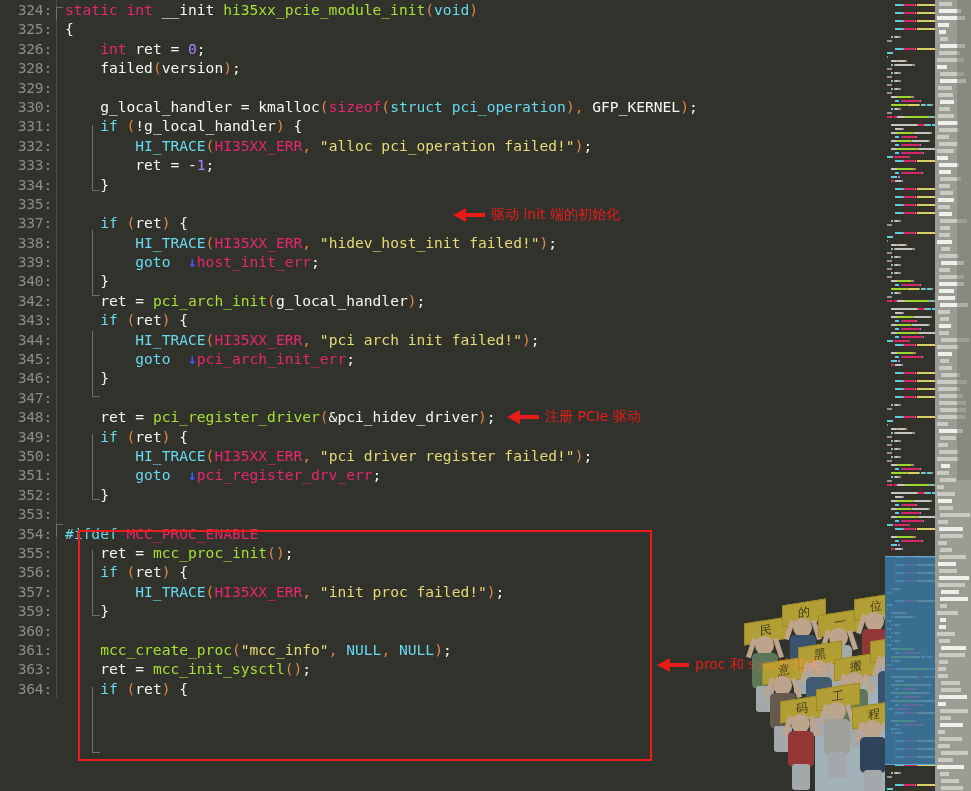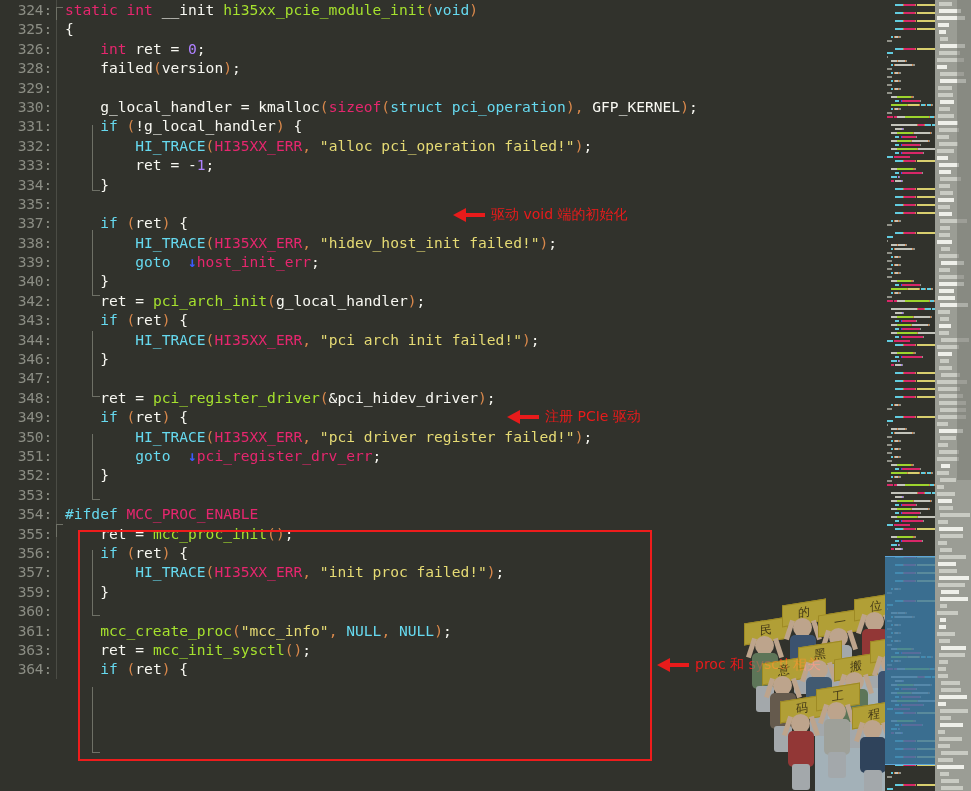--- a/index.html
+++ b/index.html
@@ -151,20 +151,21 @@
         <div class="line"><div class="gutter">333:</div><div class="sep"></div><div class="code"><span class="t-punc">        </span><span class="t-var">ret</span><span class="t-op"> = </span><span class="t-op">-</span><span class="t-num">1</span><span class="t-punc">;</span></div></div>
         <div class="line"><div class="gutter">334:</div><div class="sep"></div><div class="code"><span class="t-punc">    }</span></div></div>
         <div class="line"><div class="gutter">335:</div><div class="sep"></div><div class="code"></div></div>
         <div class="line"><div class="gutter">337:</div><div class="sep"></div><div class="code"><span class="t-punc">    </span><span class="t-kw2">if</span><span class="t-punc"> </span><span class="t-paren">(</span><span class="t-var">ret</span><span class="t-paren">)</span><span class="t-punc"> {</span></div></div>
         <div class="line"><div class="gutter">338:</div><div class="sep"></div><div class="code"><span class="t-punc">        </span><span class="t-call">HI_TRACE</span><span class="t-paren">(</span><span class="t-const">HI35XX_ERR</span><span class="t-paren">,</span><span class="t-punc"> </span><span class="t-str">"hidev_host_init failed!"</span><span class="t-paren">)</span><span class="t-punc">;</span></div></div>
         <div class="line"><div class="gutter">339:</div><div class="sep"></div><div class="code"><span class="t-punc">        </span><span class="t-kw2">goto</span><span class="t-punc">  </span><span class="t-arrowdn">↓</span><span class="t-label">host_init_err</span><span class="t-punc">;</span></div></div>
         <div class="line"><div class="gutter">340:</div><div class="sep"></div><div class="code"><span class="t-punc">    }</span></div></div>
         <div class="line"><div class="gutter">342:</div><div class="sep"></div><div class="code"><span class="t-punc">    </span><span class="t-var">ret</span><span class="t-op"> = </span><span class="t-fn">pci_arch_init</span><span class="t-paren">(</span><span class="t-var">g_local_handler</span><span class="t-paren">)</span><span class="t-punc">;</span></div></div>
         <div class="line"><div class="gutter">343:</div><div class="sep"></div><div class="code"><span class="t-punc">    </span><span class="t-kw2">if</span><span class="t-punc"> </span><span class="t-paren">(</span><span class="t-var">ret</span><span class="t-paren">)</span><span class="t-punc"> {</span></div></div>
         <div class="line"><div class="gutter">344:</div><div class="sep"></div><div class="code"><span class="t-punc">        </span><span class="t-call">HI_TRACE</span><span class="t-paren">(</span><span class="t-const">HI35XX_ERR</span><span class="t-paren">,</span><span class="t-punc"> </span><span class="t-str">"pci arch init failed!"</span><span class="t-paren">)</span><span class="t-punc">;</span></div></div>
+        <div class="line"><div class="gutter">345:</div><div class="sep"></div><div class="code"><span class="t-punc">        </span><span class="t-kw2">goto</span><span class="t-punc">  </span><span class="t-arrowdn">↓</span><span class="t-label">pci_arch_init_err</span><span class="t-punc">;</span></div></div>
         <div class="line"><div class="gutter">346:</div><div class="sep"></div><div class="code"><span class="t-punc">    }</span></div></div>
         <div class="line"><div class="gutter">347:</div><div class="sep"></div><div class="code"></div></div>
         <div class="line"><div class="gutter">348:</div><div class="sep"></div><div class="code"><span class="t-punc">    </span><span class="t-var">ret</span><span class="t-op"> = </span><span class="t-fn">pci_register_driver</span><span class="t-paren">(</span><span class="t-var">&amp;pci_hidev_driver</span><span class="t-paren">)</span><span class="t-punc">;</span></div></div>
         <div class="line"><div class="gutter">349:</div><div class="sep"></div><div class="code"><span class="t-punc">    </span><span class="t-kw2">if</span><span class="t-punc"> </span><span class="t-paren">(</span><span class="t-var">ret</span><span class="t-paren">)</span><span class="t-punc"> {</span></div></div>
         <div class="line"><div class="gutter">350:</div><div class="sep"></div><div class="code"><span class="t-punc">        </span><span class="t-call">HI_TRACE</span><span class="t-paren">(</span><span class="t-const">HI35XX_ERR</span><span class="t-paren">,</span><span class="t-punc"> </span><span class="t-str">"pci driver register failed!"</span><span class="t-paren">)</span><span class="t-punc">;</span></div></div>
         <div class="line"><div class="gutter">351:</div><div class="sep"></div><div class="code"><span class="t-punc">        </span><span class="t-kw2">goto</span><span class="t-punc">  </span><span class="t-arrowdn">↓</span><span class="t-label">pci_register_drv_err</span><span class="t-punc">;</span></div></div>
         <div class="line"><div class="gutter">352:</div><div class="sep"></div><div class="code"><span class="t-punc">    }</span></div></div>
         <div class="line"><div class="gutter">353:</div><div class="sep"></div><div class="code"></div></div>
         <div class="line"><div class="gutter">354:</div><div class="sep"></div><div class="code"><span class="t-pp">#ifdef</span><span class="t-punc"> </span><span class="t-ppname">MCC_PROC_ENABLE</span></div></div>
         <div class="line"><div class="gutter">355:</div><div class="sep"></div><div class="code"><span class="t-punc">    </span><span class="t-var">ret</span><span class="t-op"> = </span><span class="t-fn">mcc_proc_init</span><span class="t-paren">(</span><span class="t-paren">)</span><span class="t-punc">;</span></div></div>
@@ -188,21 +189,21 @@
     <div class="fold bot" style="left:92px;top:601px;width:7px;height:14px;"></div>
     <div class="fold" style="left:92px;top:687px;height:66px;"></div>
     <div class="fold bot" style="left:92px;top:738px;width:7px;height:14px;"></div>
     <div class="fold top" style="left:56px;top:524px;width:6px;height:12px;"></div>
     <div class="fold" style="left:92px;top:331px;height:66px;"></div>
     <div class="fold bot" style="left:92px;top:382px;width:7px;height:14px;"></div>
 
     <div class="red-box" id="red-box" style="left: 78px; top: 530px; width: 570px; height: 227px; border-color: rgb(238, 28, 28);"></div>
 
     <div class="anno" id="anno-0" style="left: 453px; top: 206px;">
-      <span class="arrow-left"></span><span class="txt">驱动 void 端的初始化</span>
+      <span class="arrow-left"></span><span class="txt">驱动 init 端的初始化</span>
     </div>
     <div class="anno" id="anno-2" style="left: 507px; top: 408px;">
       <span class="arrow-left"></span><span class="txt">注册 PCIe 驱动</span>
     </div>
     <div class="anno" id="anno-3" style="left: 657px; top: 656px;">
       <span class="arrow-left"></span><span class="txt">proc 和 sysctl 相关</span>
     </div>
   </div>
 
   <div class="watermark" id="watermark">

